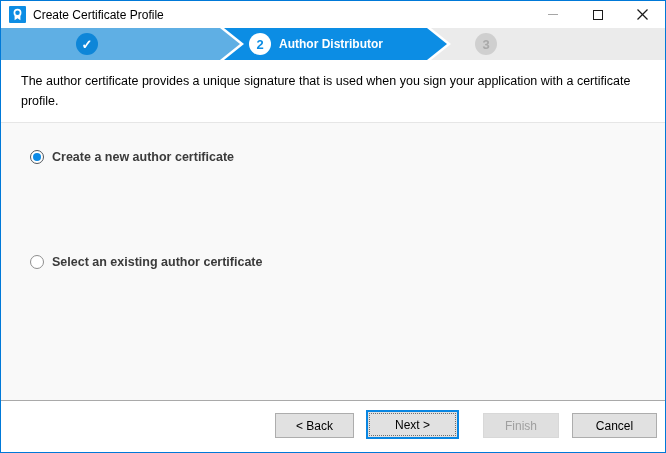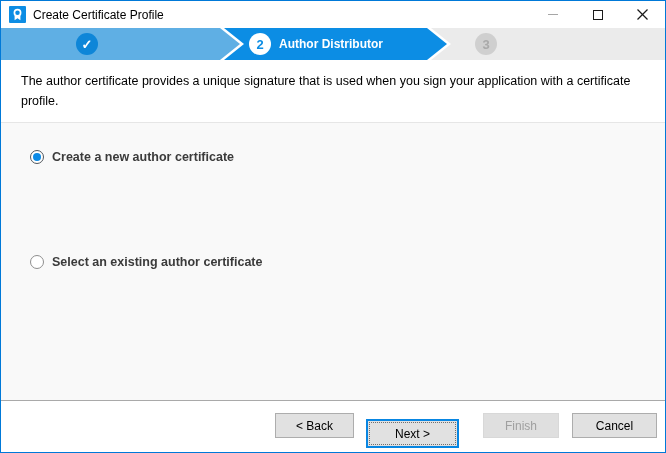--- a/index.html
+++ b/index.html
@@ -78,21 +78,21 @@
   
   .btnbar { flex: 0 0 auto; height: 51px; background: #fff; position: relative; }
   .btn {
     position: absolute; top: 12px; height: 25px;
     background: #E1E1E1; border: 1px solid #ADADAD;
     font-family: "Liberation Sans", sans-serif;
     font-size: 12px; color: #000; text-align: center;
   }
   .btn-back { left: 274px; width: 79px; }
   .btn-next {
-    left: 365px; width: 93px; top: 18px; height: 29px;
+    left: 365px; width: 93px; top: 9px; height: 29px;
     border: 2px solid #0886E2;
     outline: 1px dotted #707070; outline-offset: -4px;
   }
   .btn-finish { left: 482px; width: 76px; background: #DFDFDF; border-color: #D8D8D8; color: #A0A0A0; }
   .btn-cancel { left: 571px; width: 85px; }
 </style>
 </head>
 <body>
 
 <div class="window">

